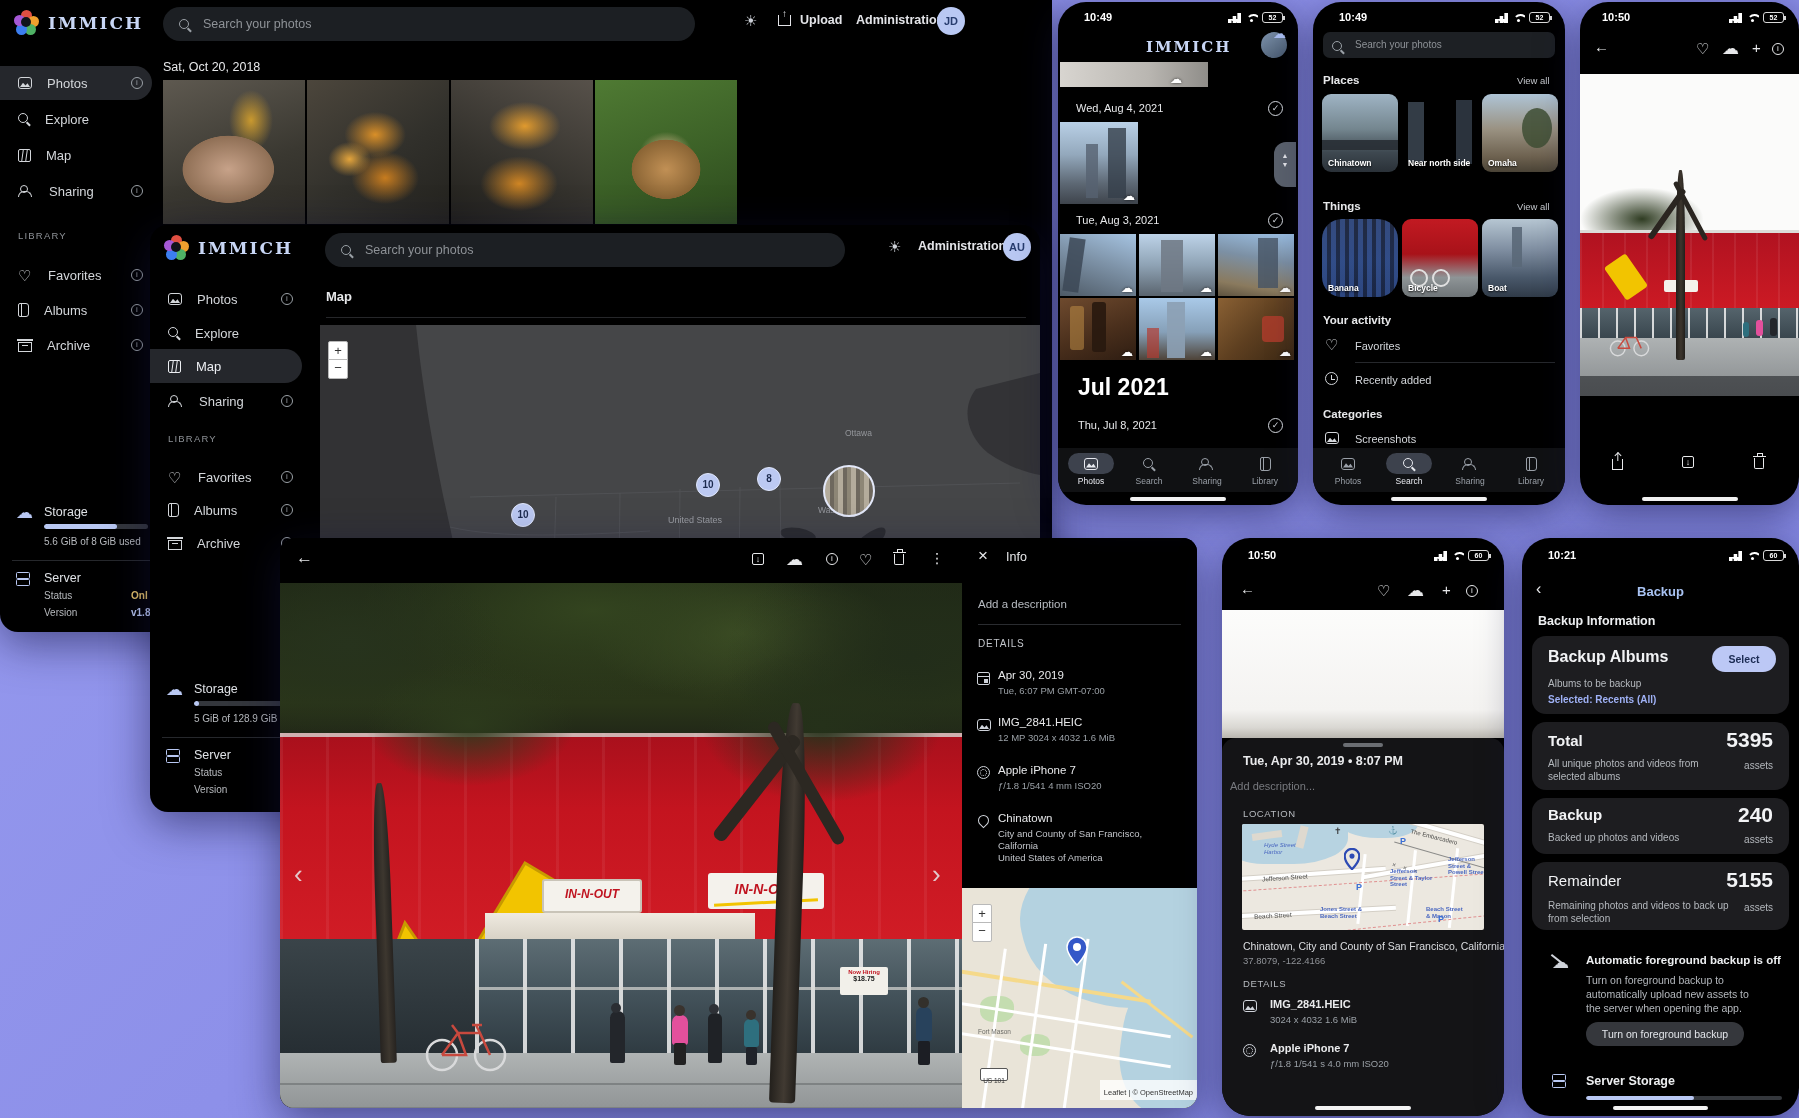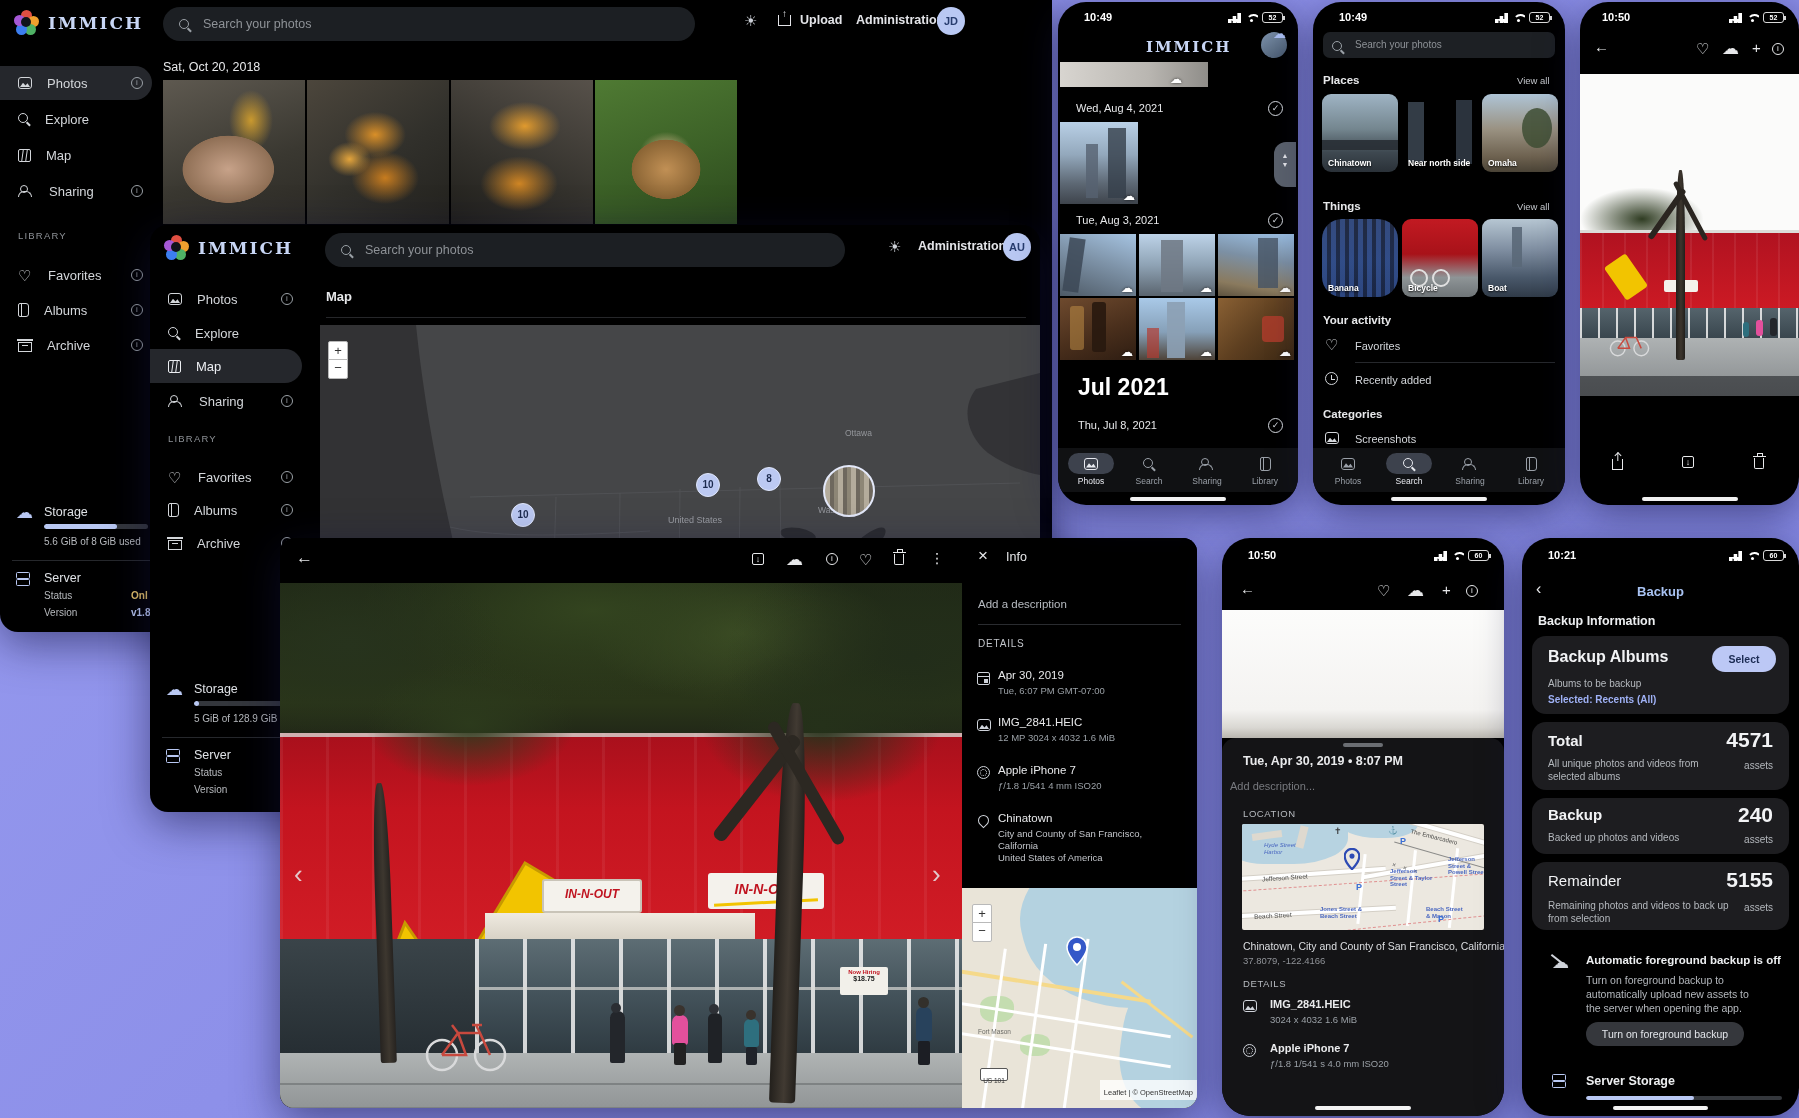--- a/index.html
+++ b/index.html
@@ -721,21 +721,21 @@
     <span class="t" style="left:16px;top:12px;font-size:16px;font-weight:bold;color:#f2f3f5">Backup Albums</span>
     <div class="abs" style="left:180px;top:10px;width:64px;height:26px;border-radius:14px;background:#bcc8f5;text-align:center">
       <span style="font-size:10.5px;font-weight:bold;color:#1c2c54;line-height:26px">Select</span>
     </div>
     <span class="t" style="left:16px;top:42px;font-size:10px;color:#b4b8bd">Albums to be backup</span>
     <span class="t" style="left:16px;top:58px;font-size:10px;font-weight:bold;color:#9fb1f5">Selected: Recents (All)</span>
   </div>
 
   <div class="card" style="left:10px;top:184px;width:257px;height:68px">
     <span class="t" style="left:16px;top:10px;font-size:15px;font-weight:bold;color:#f2f3f5">Total</span>
-    <span class="t" style="right:16px;top:6px;font-size:21px;font-weight:bold;color:#f2f3f5">4571</span>
+    <span class="t" style="right:16px;top:6px;font-size:21px;font-weight:bold;color:#f2f3f5">5395</span>
     <span class="t" style="left:16px;top:36px;font-size:10px;color:#b4b8bd">All unique photos and videos from</span>
     <span class="t" style="left:16px;top:49px;font-size:10px;color:#b4b8bd">selected albums</span>
     <span class="t" style="right:16px;top:38px;font-size:10px;color:#b4b8bd">assets</span>
   </div>
 
   <div class="card" style="left:10px;top:260px;width:257px;height:56px">
     <span class="t" style="left:16px;top:8px;font-size:15px;font-weight:bold;color:#f2f3f5">Backup</span>
     <span class="t" style="right:16px;top:5px;font-size:21px;font-weight:bold;color:#f2f3f5">240</span>
     <span class="t" style="left:16px;top:34px;font-size:10px;color:#b4b8bd">Backed up photos and videos</span>
     <span class="t" style="right:16px;top:36px;font-size:10px;color:#b4b8bd">assets</span>

